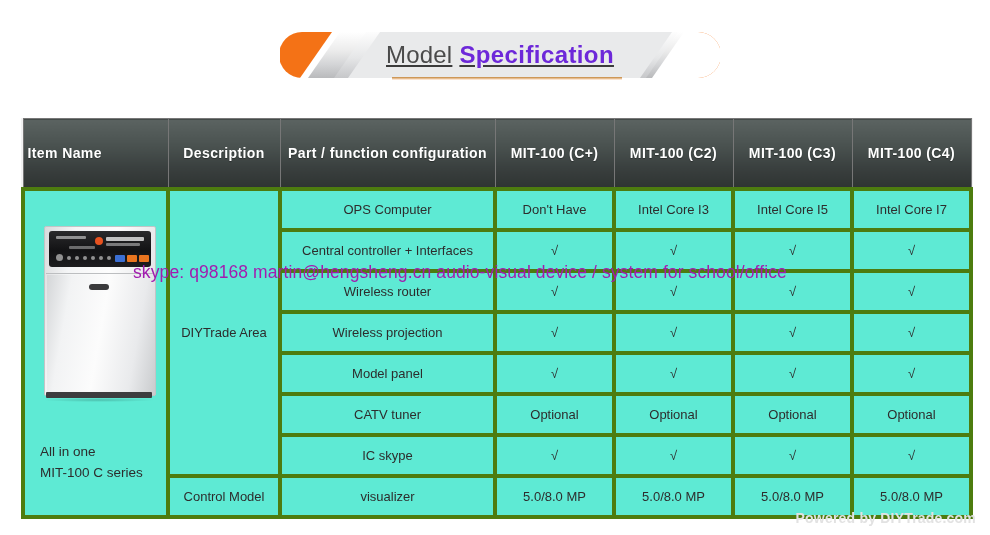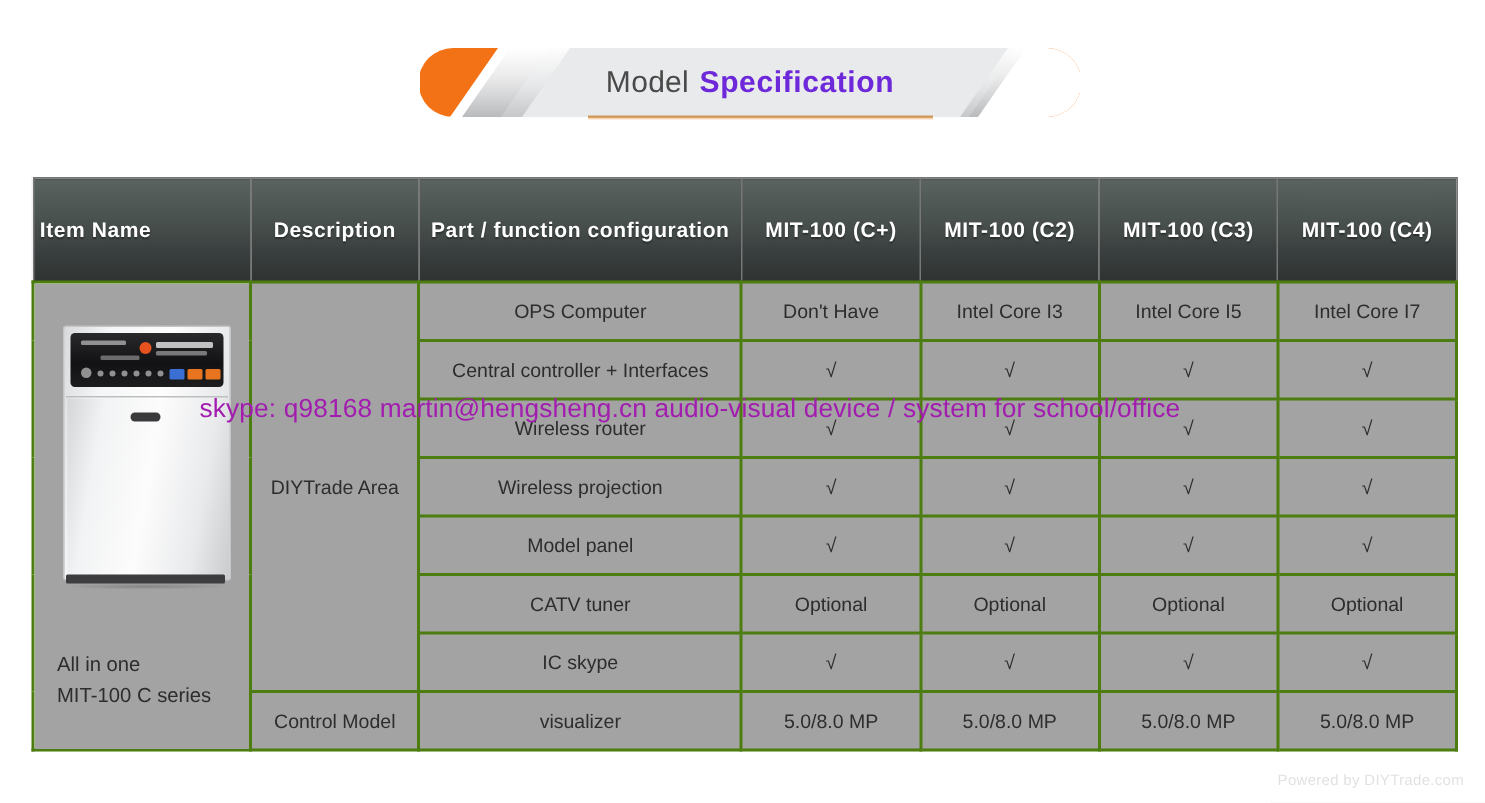--- a/index.html
+++ b/index.html
@@ -26,45 +26,46 @@
   .banner-svg { display: block; }
   .banner-title {
     position: absolute;
     left: 0;
     top: 0;
     width: 440px;
     height: 50px;
     display: flex;
     align-items: center;
     justify-content: center;
-    font-size: 20px;
+    font-size: 24px;
     color: #3b3b3b;
     letter-spacing: .2px;
     white-space: nowrap;
     pointer-events: none;
+    text-decoration: underline;
   }
   .banner-title .light { font-weight: 400; color: #4a4a4a; }
   .banner-title .bold { font-weight: bold; color: #6d28d9; margin-left: 7px; letter-spacing: .4px; }
 
   
   .spec-table {
     position: absolute;
     left: 21px;
     top: 118px;
     width: 951px;
     border-collapse: collapse;
     table-layout: fixed;
     background: #f2f2f2;
   }
   .spec-table th, .spec-table td {
-    border: 2px solid #4d7c0f;
+    border: 4px solid #4d7c0f;
     text-align: center;
     vertical-align: middle;
     color: #2d2d2d;
-    background: #a3a3a3;
+    background: #5eead4;
   }
   .spec-table thead th {
     background: linear-gradient(180deg, #5b6361 0%, #4a5250 38%, #393f3e 72%, #2f3432 100%);
     color: #ffffff;
     font-size: 14px;
     font-weight: bold;
     letter-spacing: .4px;
     height: 68px;
     border: 1px solid #777;
     border-bottom: 1px solid #4a4a4a;
@@ -241,24 +242,24 @@
     letter-spacing: .1px;
     pointer-events: none;
     font-family: "Liberation Sans", sans-serif;
   }
 
   
   .credit {
     position: absolute;
     right: 14px;
     bottom: 9px;
-    font-size: 10px;
+    font-size: 14px;
     color: #e2e2e2;
     letter-spacing: .2px;
-    font-weight: normal;
+    font-weight: bold;
   }
 
   .check { font-size: 14px; }
 </style>
 </head>
 <body>
 
 <div class="banner-wrap">
   <svg class="banner-svg" width="440" height="56" viewBox="0 0 440 56">
     <defs>

